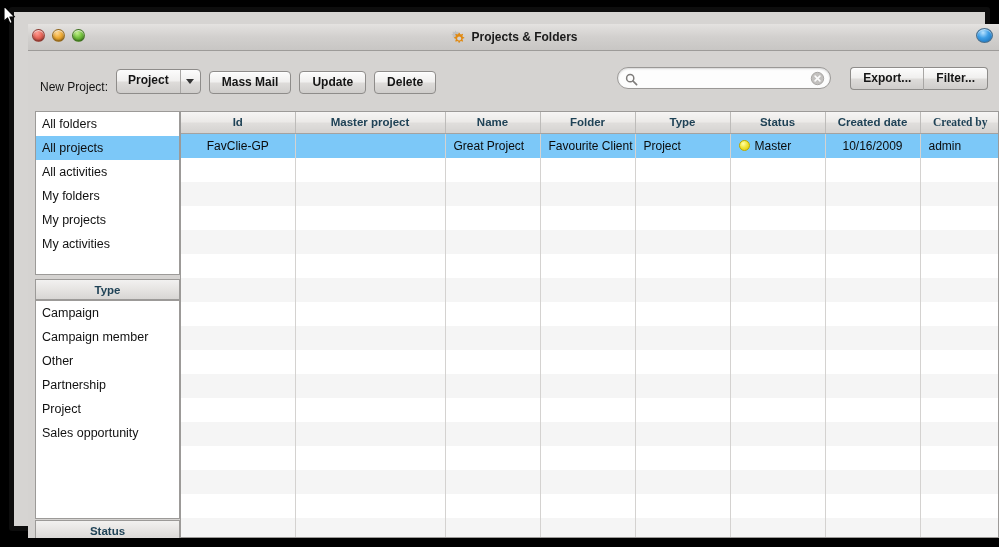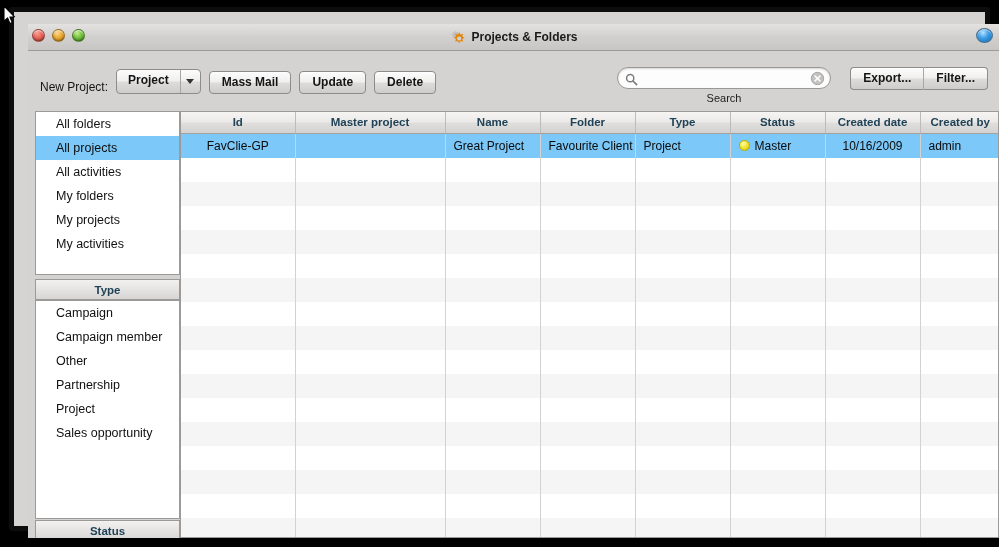--- a/index.html
+++ b/index.html
@@ -248,21 +248,21 @@
   #folders-panel {
     position: absolute;
     left: 7px;
     top: 0px;
     right: 0px;
     height: 164px;
   }
   .list-row {
     height: 24px;
     line-height: 24px;
-    padding-left: 20px;
+    padding-left: 6px;
     font-size: 12.5px;
     color: #111;
     white-space: nowrap;
     overflow: hidden;
   }
   .list-row.selected {
     background: #7cc8f8;
     color: #0d0d0d;
   }
   .section-header {
@@ -313,21 +313,21 @@
     background: linear-gradient(to bottom, #f6f5f4 0%, #ebe9e7 48%, #e0dedc 52%, #d4d2d0 100%);
     border-bottom: 1px solid #a4a2a0;
     border-right: 1px solid #bdbbb9;
     font-size: 11.5px;
     font-weight: 700;
     color: #1f4256;
     text-align: center;
     padding: 0;
     box-sizing: border-box;
   }
-  table.grid th:last-child { border-right: 0; }
+  table.grid th:last-child { border-right: 0; font-family: Liberation Serif, serif; }
   table.grid td {
     height: 24px;
     border-right: 1px solid #d4d2d0;
     padding: 0 8px;
     color: #1a1a1a;
     font-size: 12px;
     overflow: hidden;
     white-space: nowrap;
     box-sizing: border-box;
   }
@@ -418,21 +418,20 @@
             </span>
             <input class="search-input" type="text" value="" placeholder="" style="">
             <span class="clear-icon">
               <svg viewBox="0 0 15 15" xmlns="http://www.w3.org/2000/svg">
                 <circle cx="7.5" cy="7.5" r="6.2" fill="#c3c1bf" stroke="#a9a7a5" stroke-width="1"></circle>
                 <line x1="5.1" y1="5.1" x2="9.9" y2="9.9" stroke="#fbfbfb" stroke-width="1.6" stroke-linecap="round"></line>
                 <line x1="9.9" y1="5.1" x2="5.1" y2="9.9" stroke="#fbfbfb" stroke-width="1.6" stroke-linecap="round"></line>
               </svg>
             </span>
           </div>
-          <div class="search-caption">Search</div>
         </div>
 
         <div class="toolbar-right">
           <button class="btn grouped-l">Export...</button>
           <button class="btn grouped-r">Filter...</button>
         </div>
       </div>
 
       <div class="content">
 

